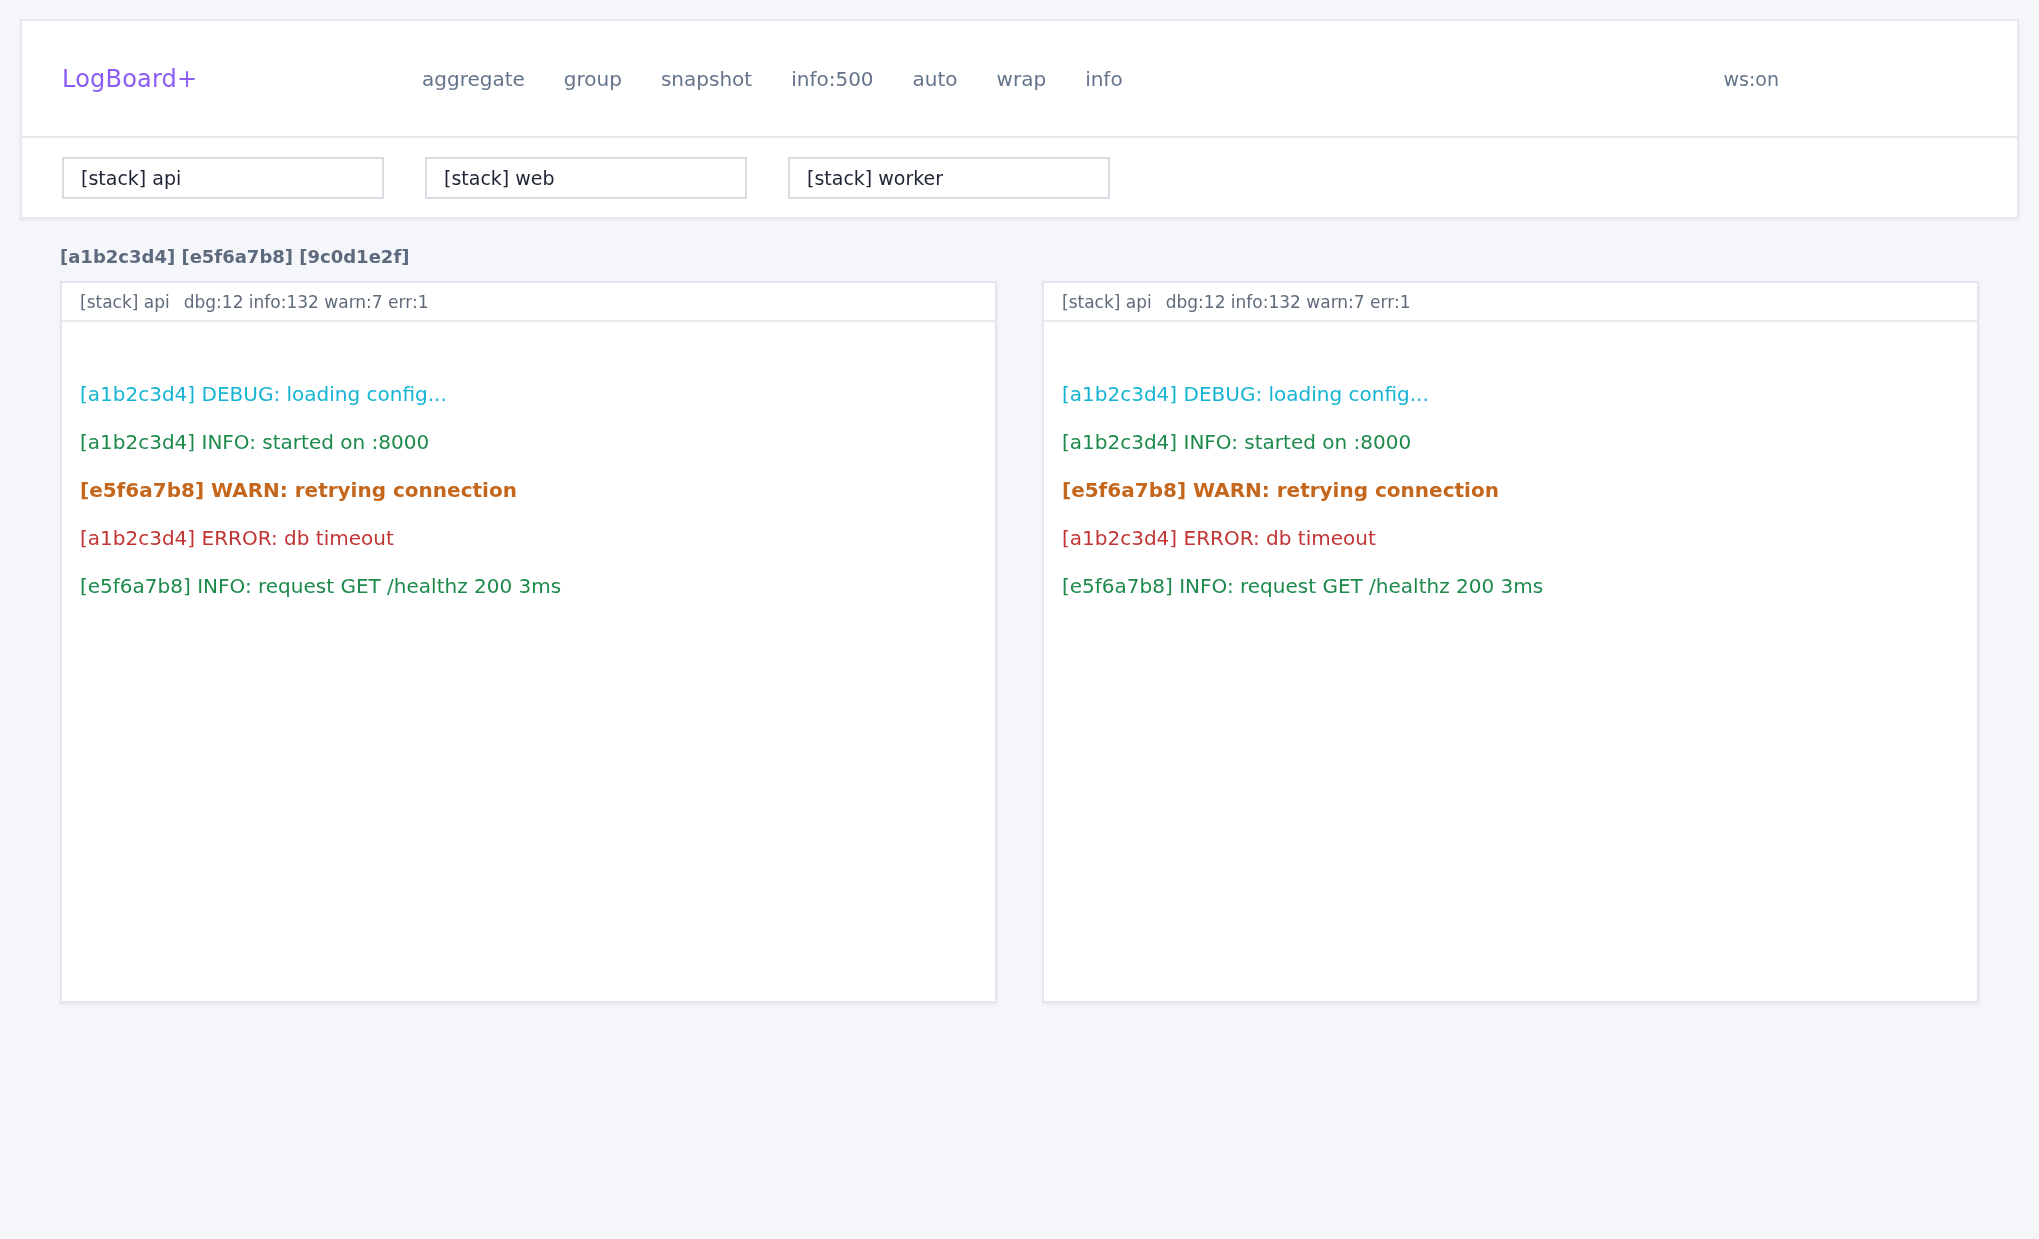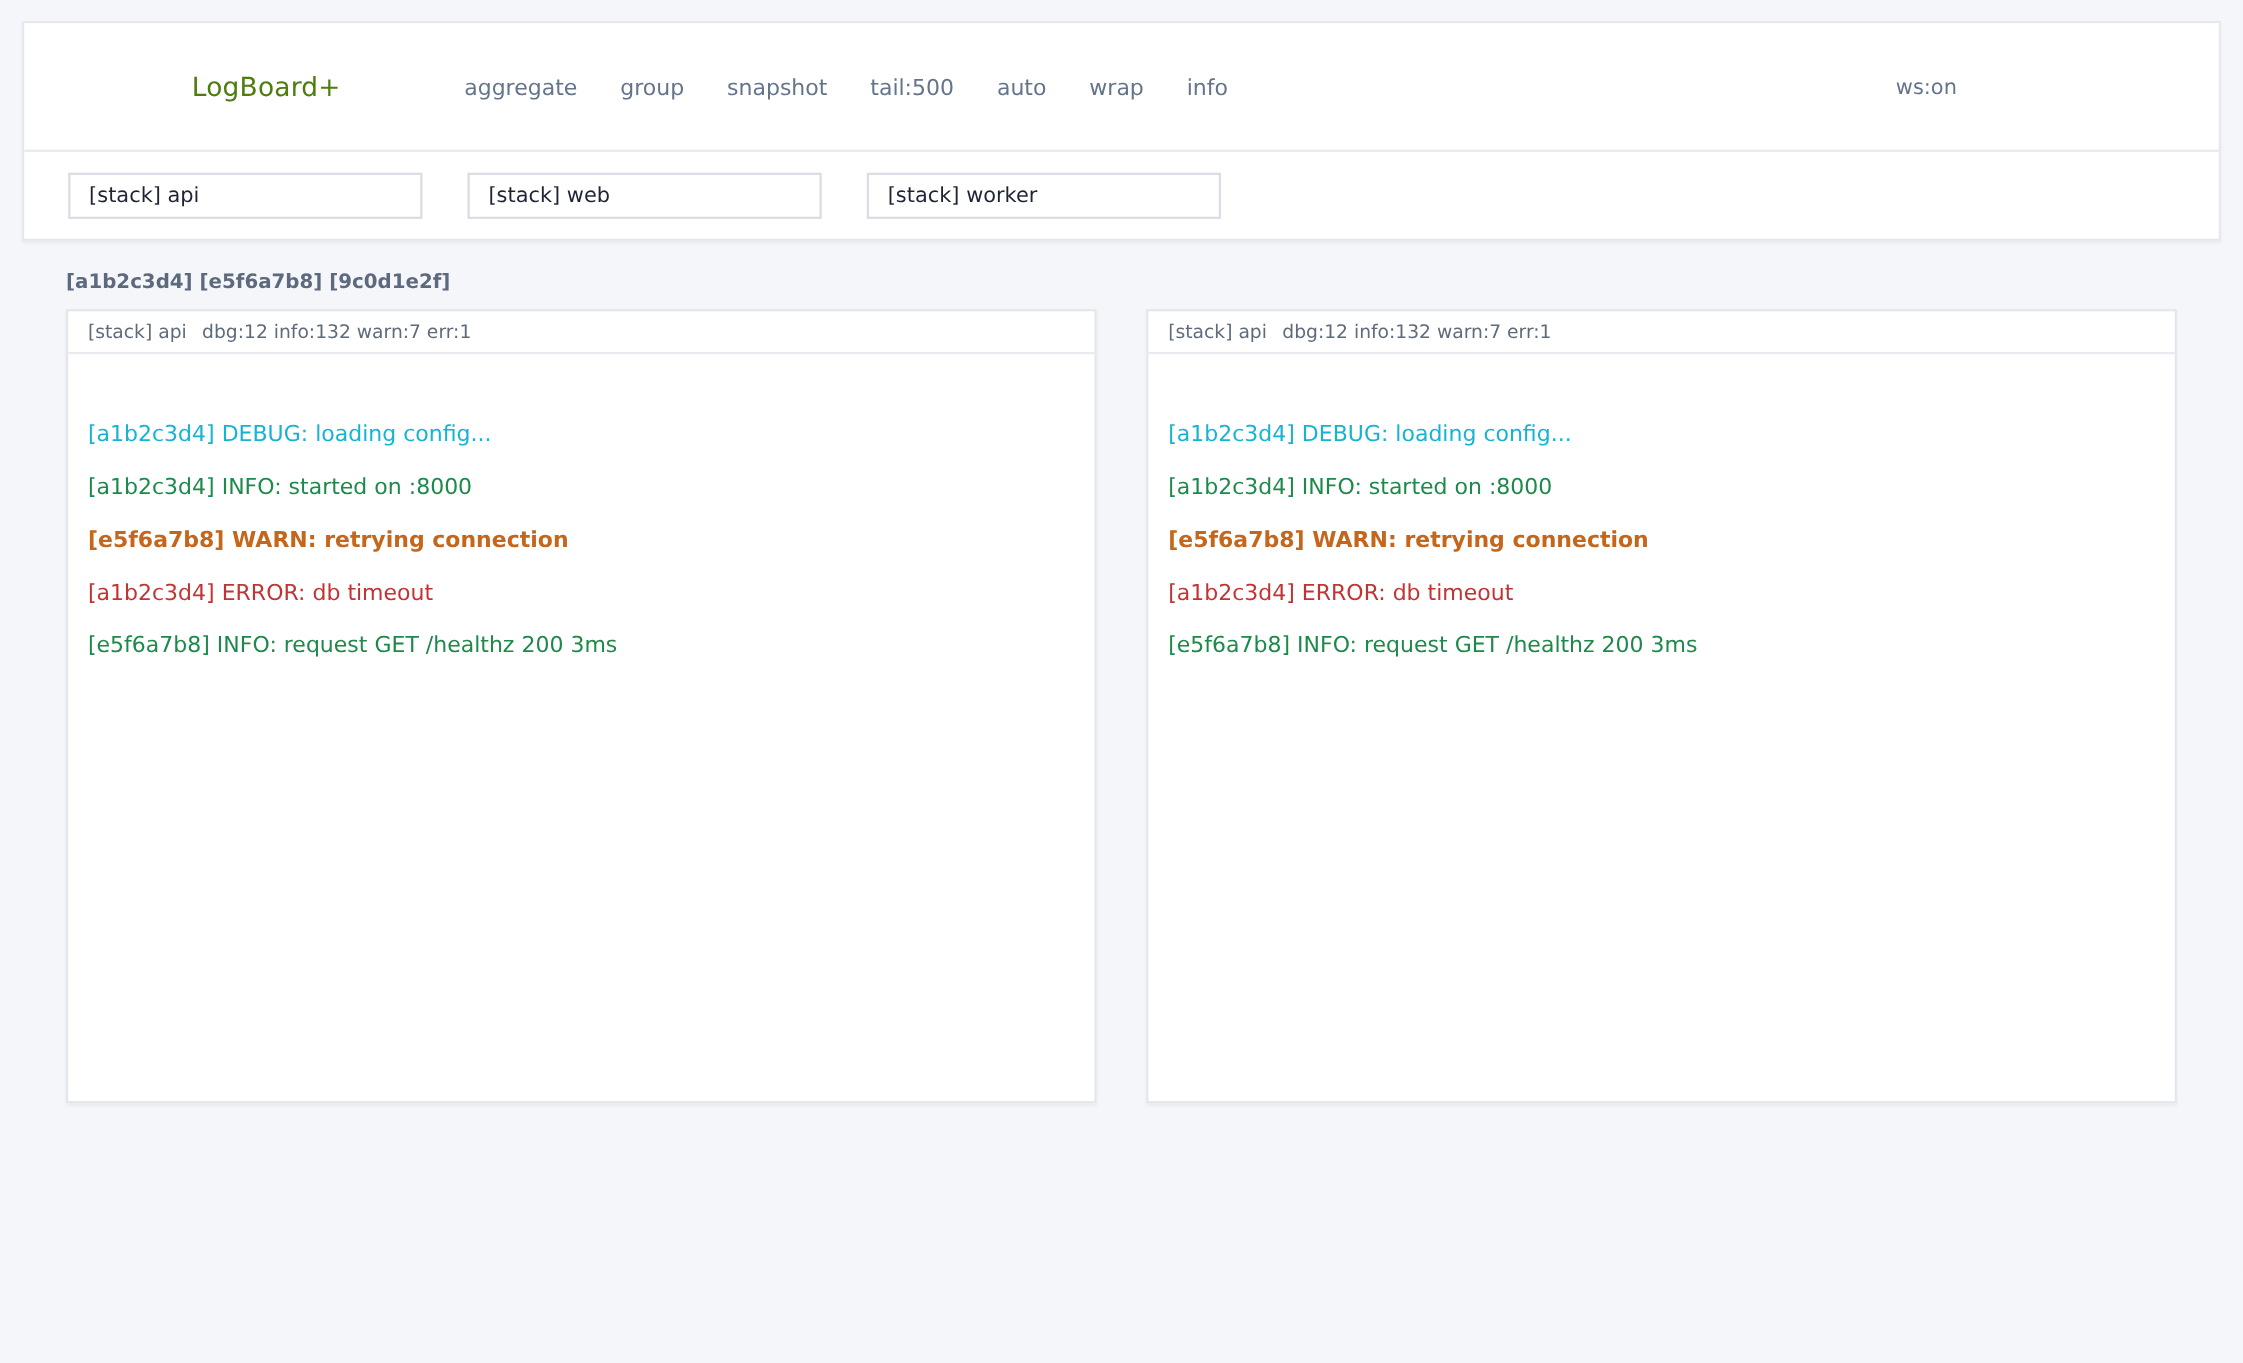--- a/index.html
+++ b/index.html
@@ -28,23 +28,22 @@
   .topbar-main {
     height: 115px;
     display: flex;
     align-items: center;
     padding: 0 40px;
   }
   .brand {
     width: 360px;
     font-size: 24px;
     font-weight: 500;
-    color: #4d7c0f;
+    color: #8b5cf6;
     letter-spacing: 0.2px;
-    text-align: center;
   }
   .menu {
     display: flex;
     align-items: center;
     gap: 39px;
   }
   .menu-item {
     font-size: 20px;
     color: var(--muted);
     cursor: pointer;
@@ -127,21 +126,21 @@
 </head>
 <body>
 
 <header class="topbar">
   <div class="topbar-main">
     <div class="brand">LogBoard+</div>
     <nav class="menu">
       <span class="menu-item">aggregate</span>
       <span class="menu-item">group</span>
       <span class="menu-item">snapshot</span>
-      <span class="menu-item">tail:500</span>
+      <span class="menu-item">info:500</span>
       <span class="menu-item">auto</span>
       <span class="menu-item">wrap</span>
       <span class="menu-item">info</span>
     </nav>
     <span class="ws">ws:on</span>
   </div>
   <div class="topbar-filters">
     <input class="filter-input" type="text" value="[stack] api" style="">
     <input class="filter-input" type="text" value="[stack] web" style="">
     <input class="filter-input" type="text" value="[stack] worker" style="">

